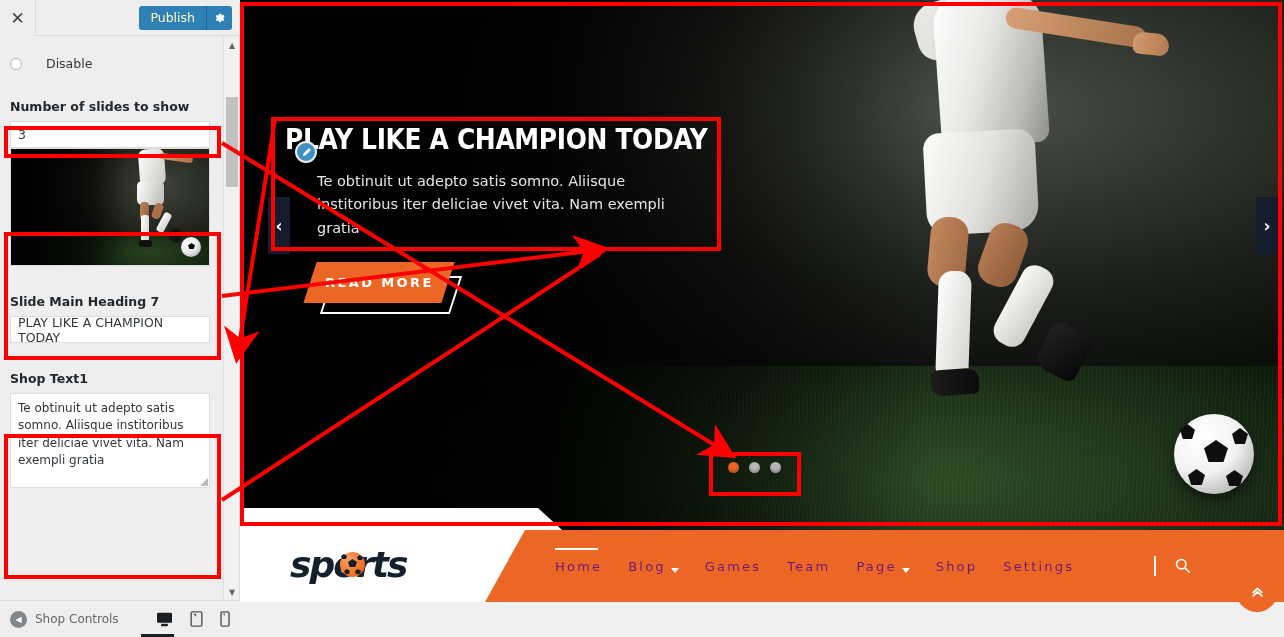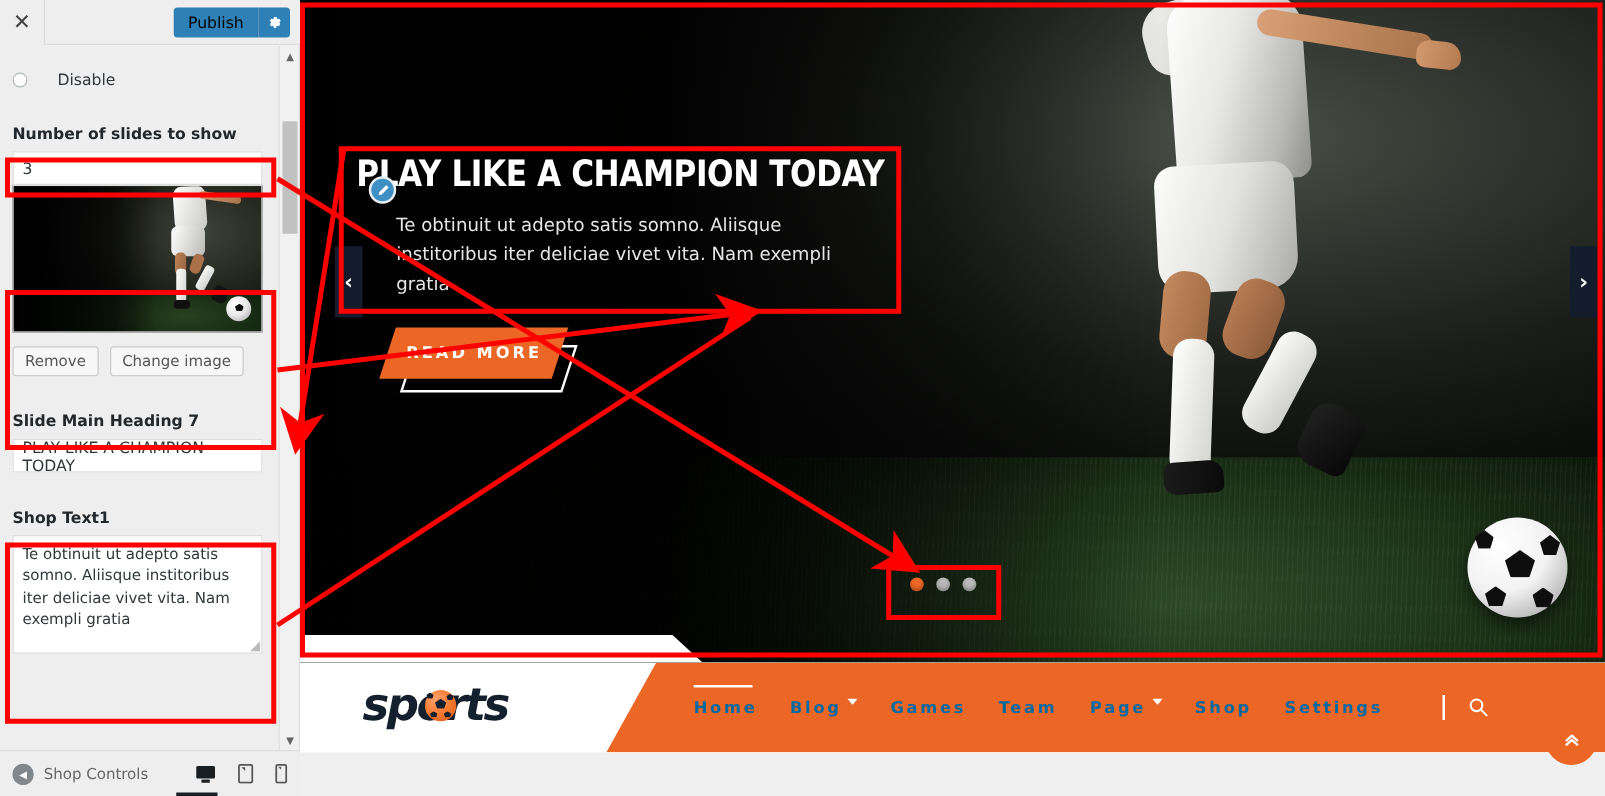--- a/index.html
+++ b/index.html
@@ -26,21 +26,21 @@
   #close-btn {
     width: 36px; height: 36px; border-right: 1px solid #dddddd;
     display: flex; align-items: center; justify-content: center;
     color: #444; font-size: 17px; cursor: pointer; background: #eee;
   }
   #publish-wrap {
     margin-left: auto; margin-right: 8px;
     display: flex; align-items: stretch; height: 24px;
   }
   #publish-btn {
-    background: #2e80b6; color: #000000; font-size: 12.5px;
+    background: #2e80b6; color: #fef9c3; font-size: 12.5px;
     padding: 0 11px; display: flex; align-items: center;
     border-radius: 3px 0 0 3px; cursor: pointer;
     border-right: 1px solid #24689a;
   }
   #gear-btn {
     background: #2e80b6; color: #fff; width: 25px;
     display: flex; align-items: center; justify-content: center;
     border-radius: 0 3px 3px 0; cursor: pointer; font-size: 11px;
   }
 
@@ -338,23 +338,23 @@
   .lb4 { left: 4px; top: 17px; width: 6px; height: 5px;
          clip-path: polygon(50% 0%, 100% 38%, 81% 100%, 19% 100%, 0% 38%); }
   .lb5 { left: 15px; top: 17px; width: 6px; height: 5px;
          clip-path: polygon(50% 0%, 100% 38%, 81% 100%, 19% 100%, 0% 38%); }
 
   #nav-menu {
     position: absolute; left: 315px; top: 0; height: 72px;
     display: flex; align-items: center; gap: 26px;
   }
   .nav-item {
-    color: #0369a1; font-size: 13px; font-weight: bold;
+    color: #701a75; font-size: 13px; font-weight: normal;
     letter-spacing: 2.2px; cursor: pointer; white-space: nowrap;
-    display: flex; align-items: flex-start; gap: 5px; position: relative;
+    display: flex; align-items: flex-end; gap: 5px; position: relative;
   }
   .nav-item.current::before {
     content: ''; position: absolute; left: 0; right: 4px; top: -11px;
     height: 2px; background: #fff;
   }
   .caret {
     width: 0; height: 0; border-left: 4px solid transparent;
     border-right: 4px solid transparent; border-top: 5px solid #fff;
     display: inline-block; margin-bottom: 1px;
   }
@@ -439,24 +439,20 @@
           <div style="position:absolute;left:12px;top:68px;width:8px;height:27px;background:linear-gradient(100deg,#fff,#d2d3cf);border-radius:3px;"></div>
           <div style="position:absolute;left:31px;top:65px;width:8px;height:21px;background:linear-gradient(100deg,#fbfbfa,#cdcec9);border-radius:3px;transform:rotate(28deg);"></div>
           <div style="position:absolute;left:10px;top:93px;width:13px;height:7px;background:#101010;border-radius:3px;"></div>
           <div style="position:absolute;left:41px;top:82px;width:12px;height:13px;background:#131313;border-radius:4px;transform:rotate(26deg);"></div>
         </div>
         <div style="position:absolute;right:8px;bottom:8px;width:20px;height:20px;border-radius:50%;background:radial-gradient(circle at 35% 30%,#fff 0%,#e8e8e8 50%,#9a9a9a 100%);">
           <div style="position:absolute;left:7px;top:6px;width:7px;height:6px;background:#0e0e0e;clip-path:polygon(50% 0%,100% 38%,81% 100%,19% 100%,0% 38%);"></div>
         </div>
       </div>
 
-      <div class="btn-row">
-        <div class="sec-button">Remove</div>
-        <div class="sec-button">Change image</div>
-      </div>
 
       <div class="field-label">Slide Main Heading 7</div>
       <div class="text-input">PLAY LIKE A CHAMPION TODAY</div>
 
       <div class="field-label">Shop Text1</div>
       <div class="textarea-box">Te obtinuit ut adepto satis somno. Aliisque institoribus iter deliciae vivet vita. Nam exempli gratia</div>
     </div>
   </div>
 
   <div id="cust-scroll">

